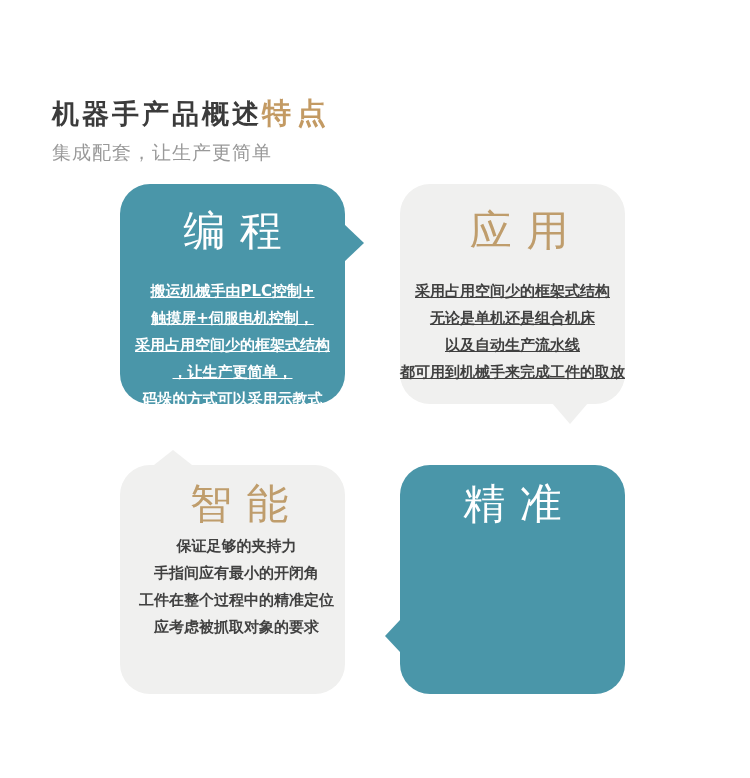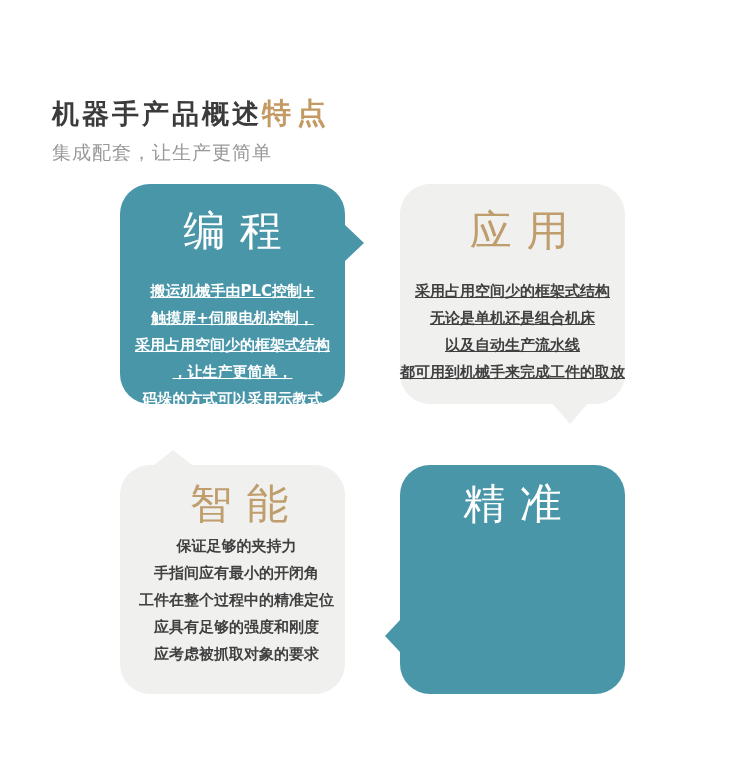--- a/index.html
+++ b/index.html
@@ -95,21 +95,20 @@
     </div>
   </div>
 
   <div class="card gray card-bottom card-left">
     <div class="arrow arrow-up"></div>
     <h2 class="card-title">智能</h2>
     <div class="card-body">
       <div>保证足够的夹持力</div>
       <div>手指间应有最小的开闭角</div>
       <div>工件在整个过程中的精准定位</div>
-      <div>应具有足够的强度和刚度</div>
       <div>应考虑被抓取对象的要求</div>
     </div>
   </div>
 
   <div class="card teal card-bottom card-right">
     <div class="arrow arrow-left"></div>
     <h2 class="card-title">精准</h2>
   </div>
 
 </div>

